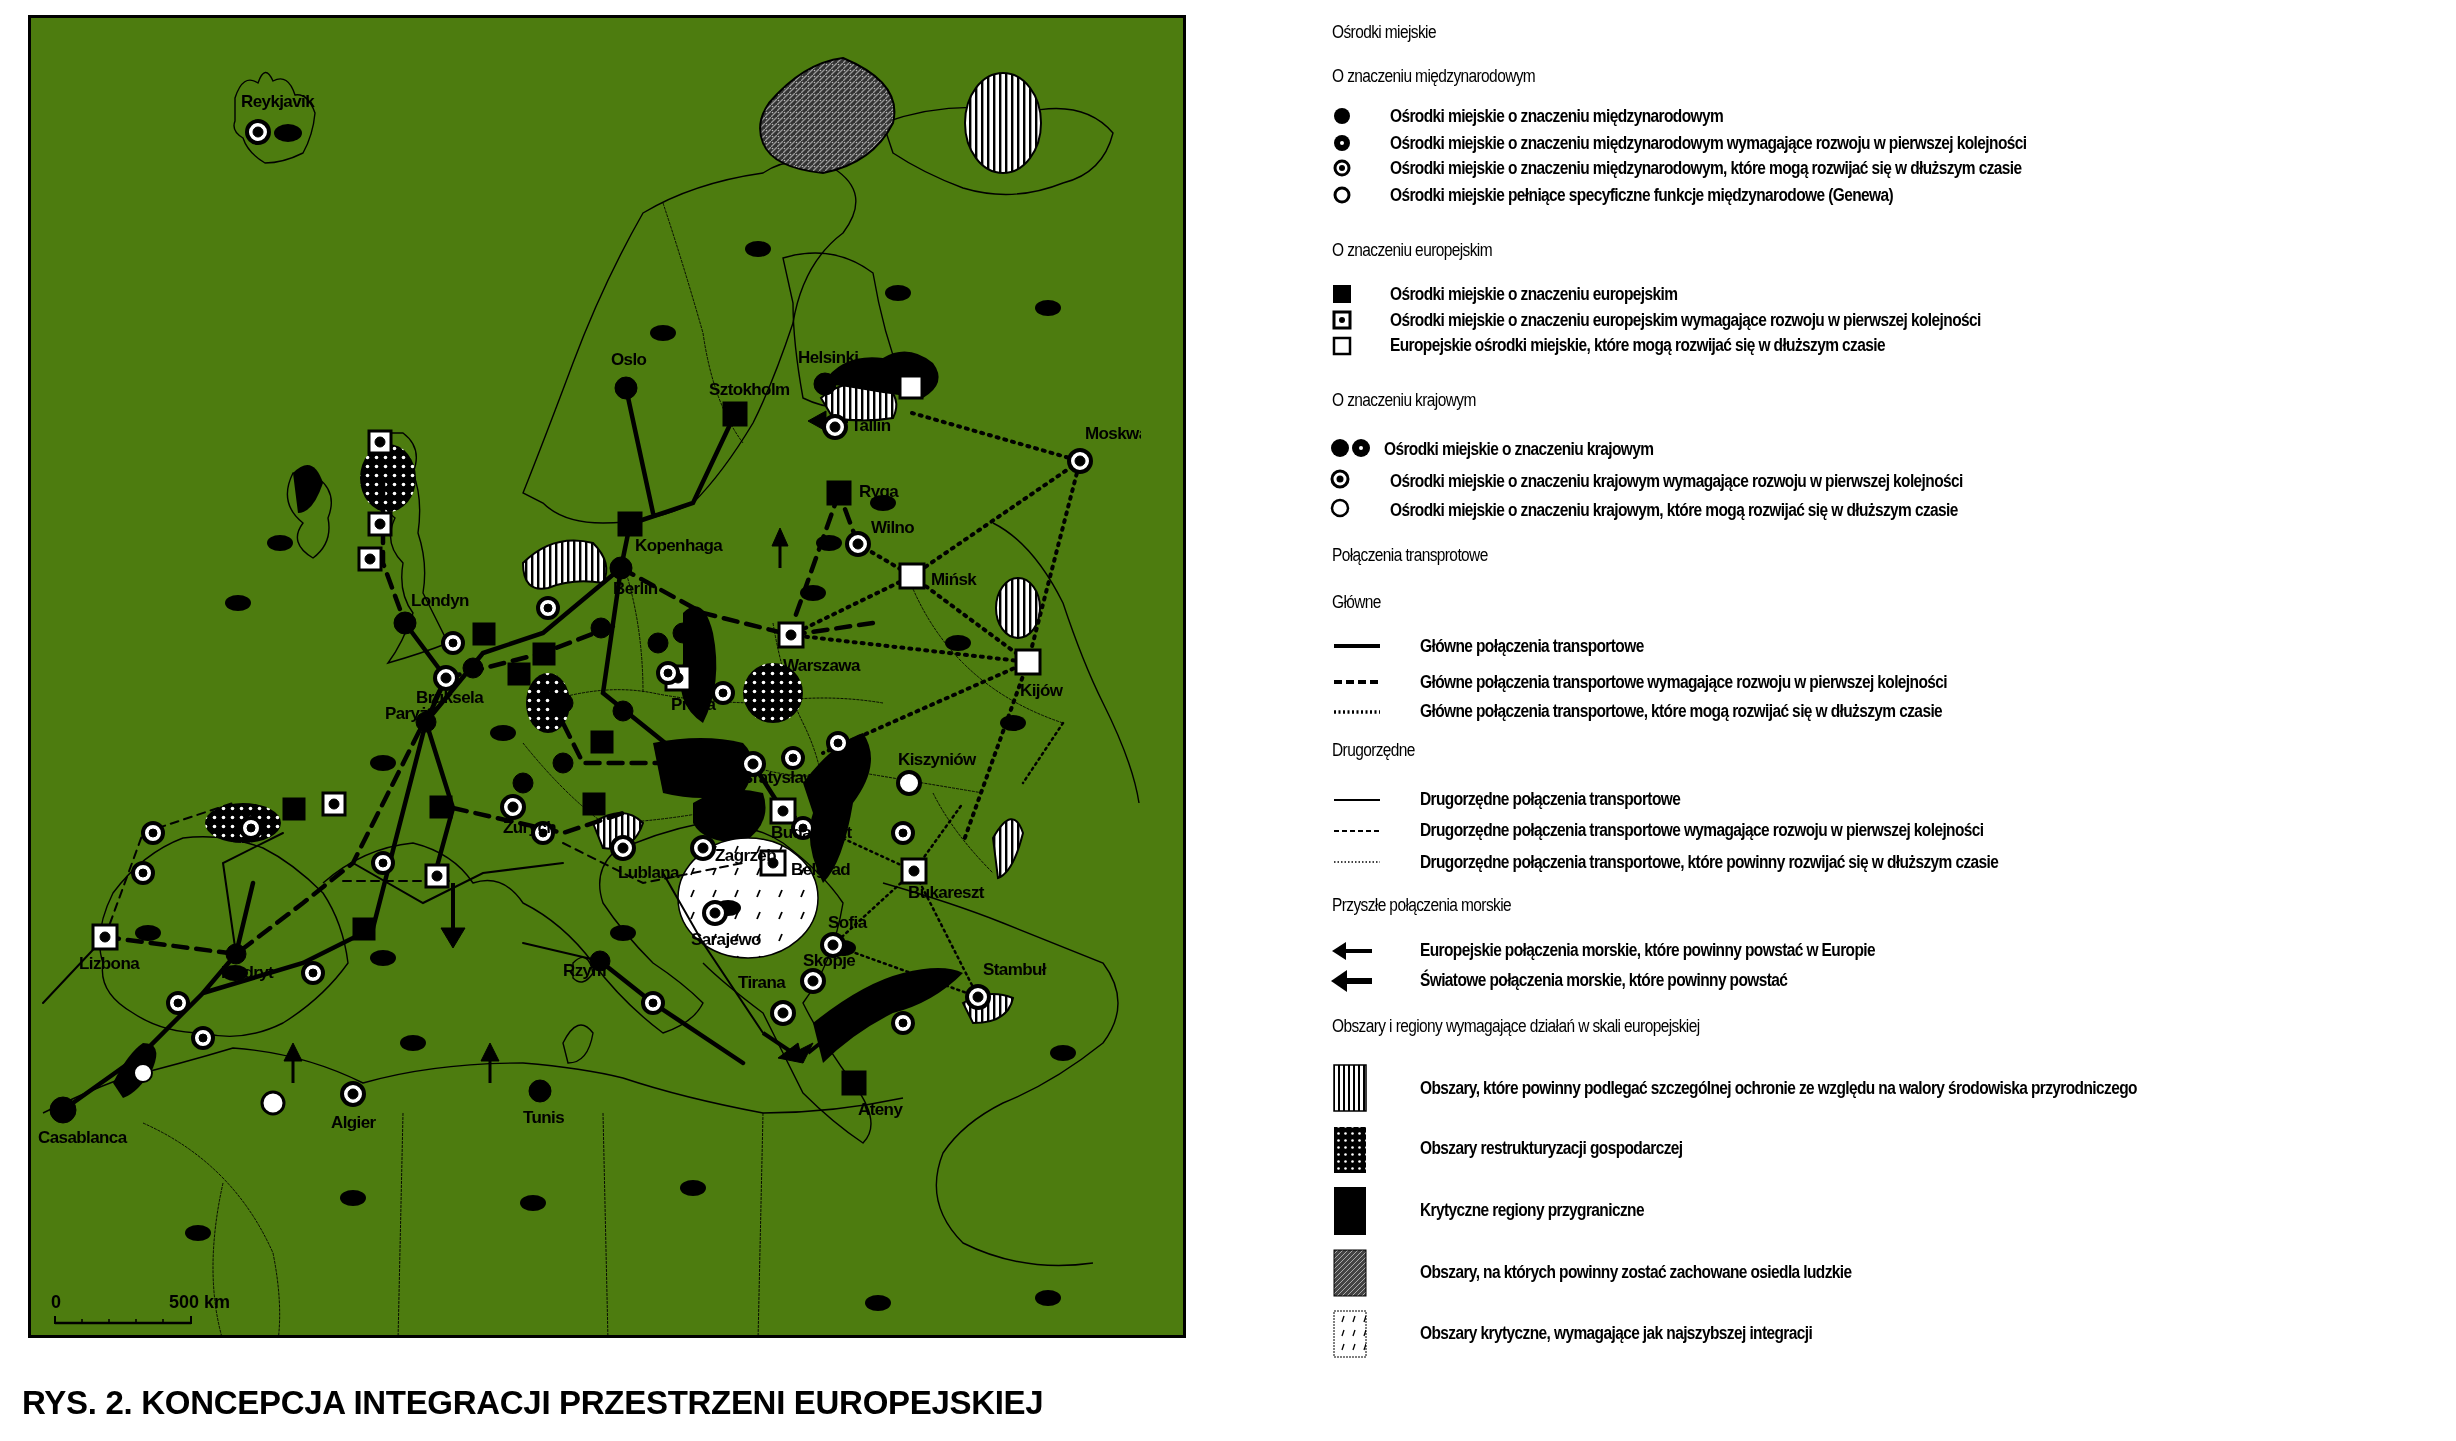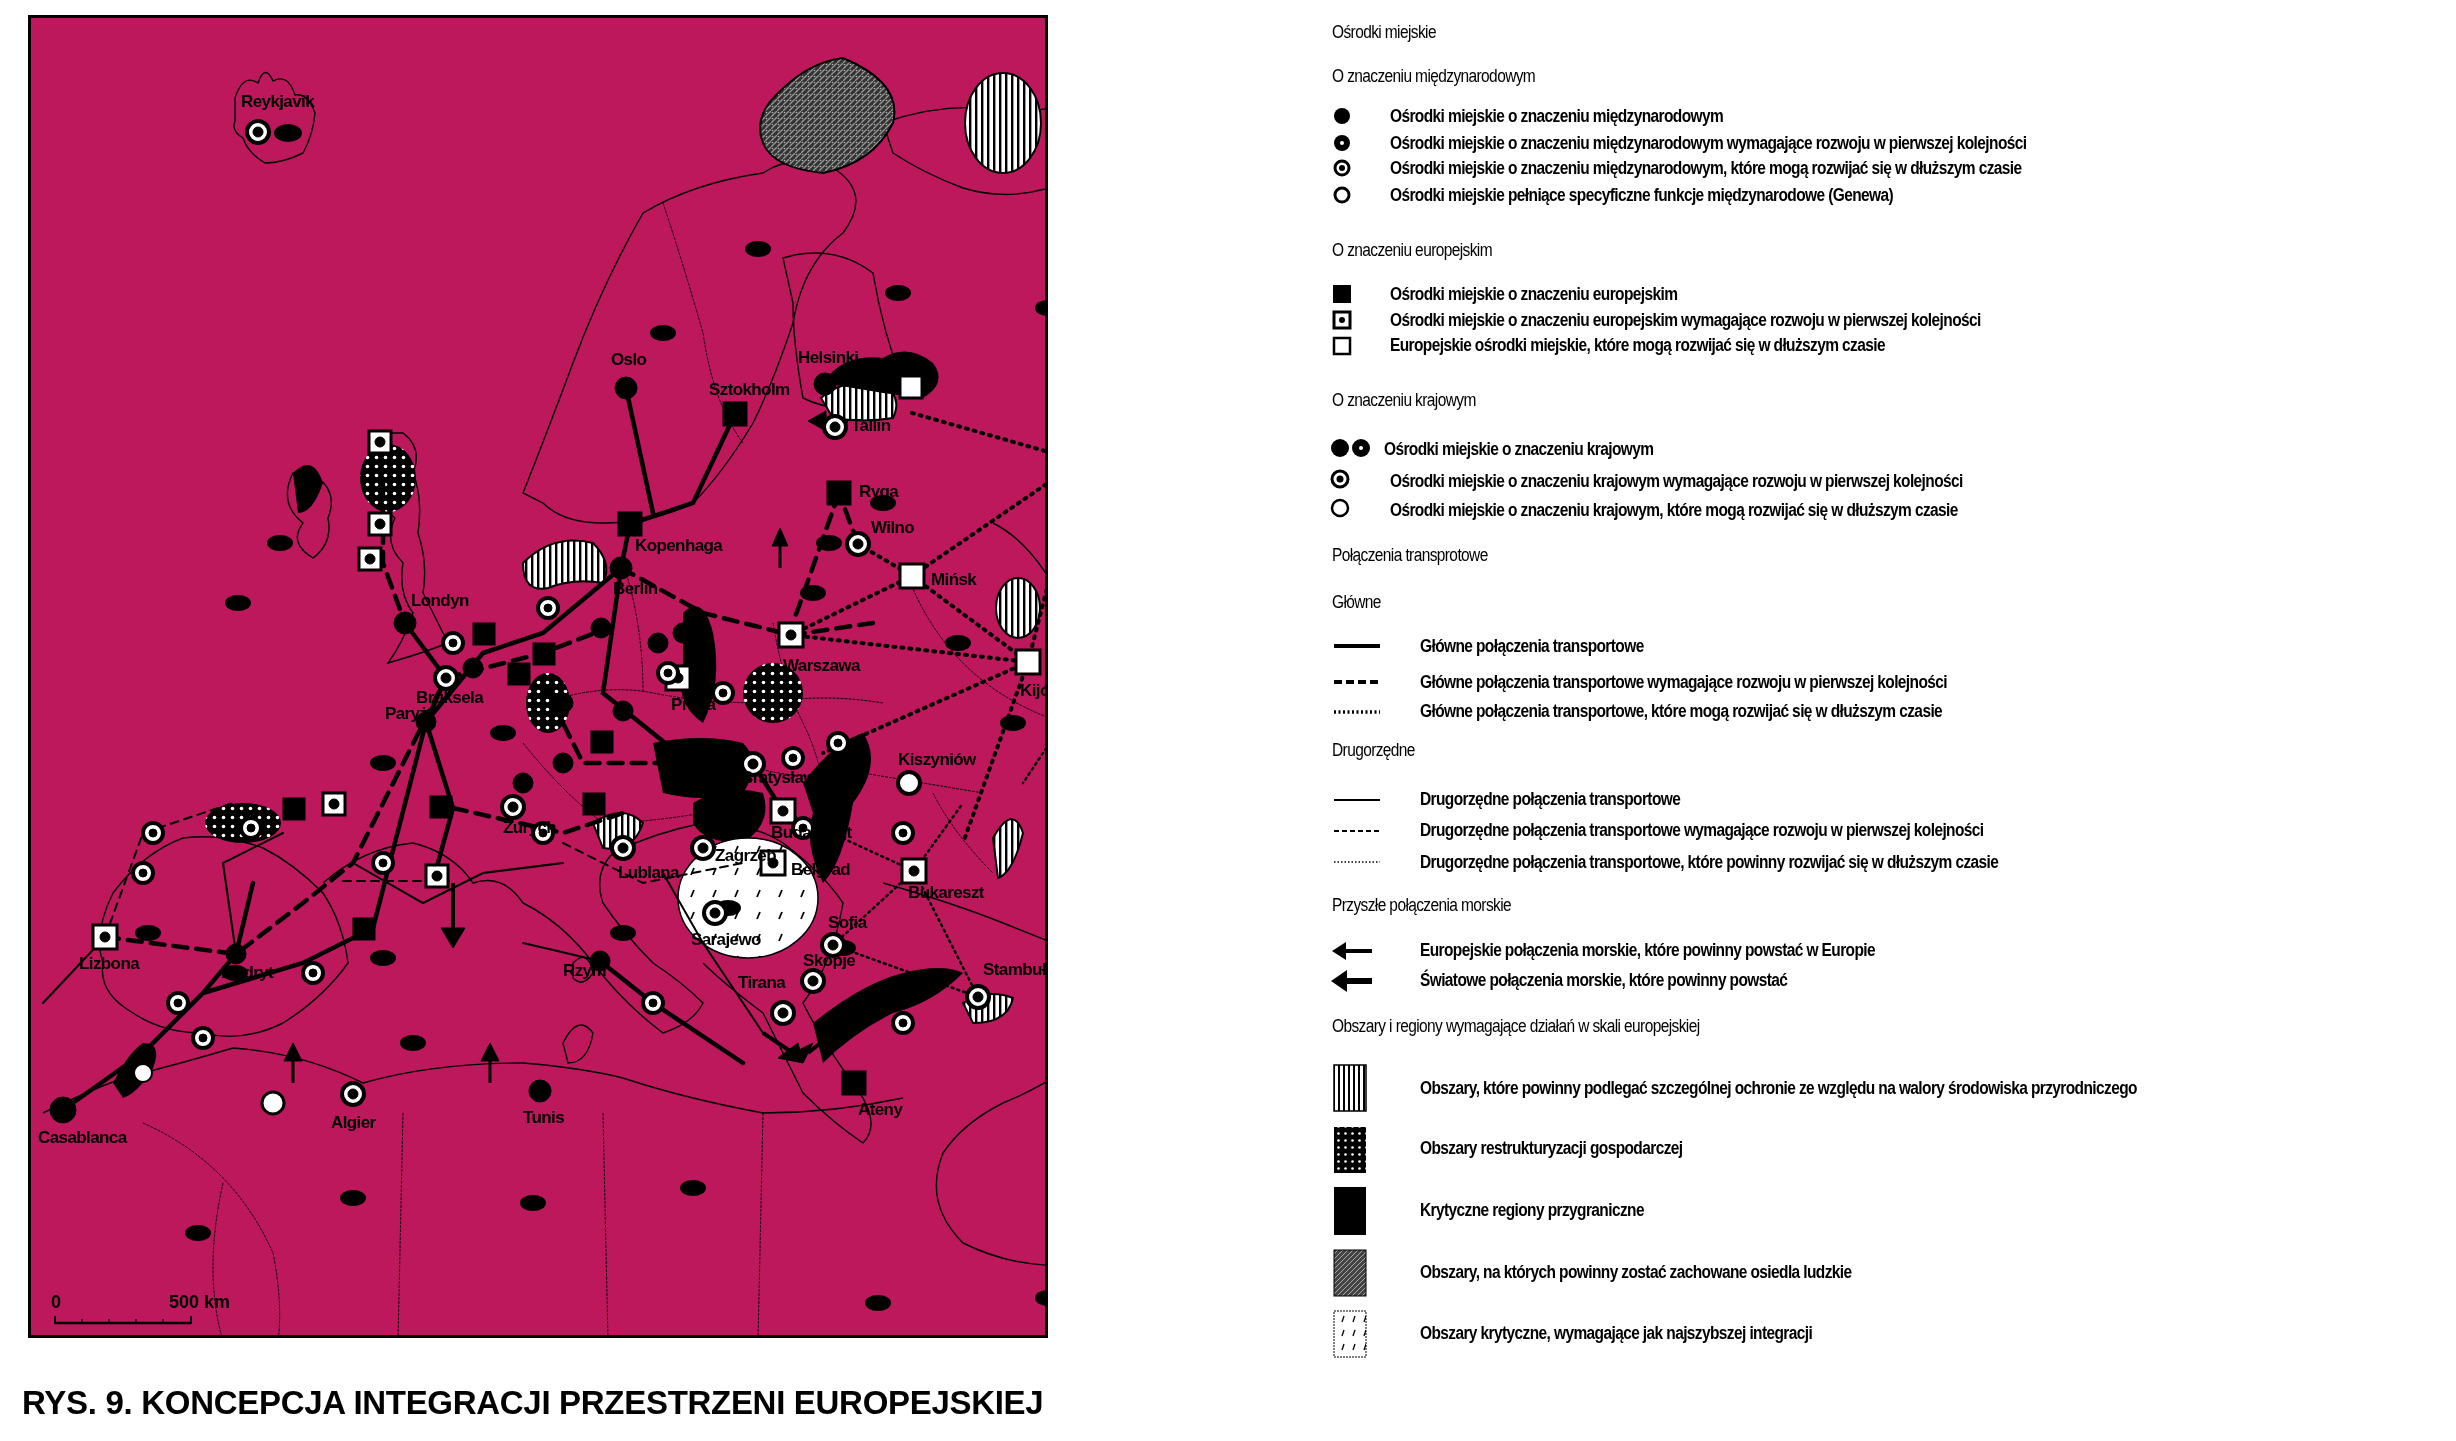--- a/index.html
+++ b/index.html
@@ -1,19 +1,19 @@
 <!DOCTYPE html>
 <html><head>
 <meta charset="utf-8">
 <style>
   html, body { margin:0; padding:0; background:#ffffff; }
   body { width:2456px; height:1441px; position:relative; overflow:hidden;
          font-family:"Liberation Sans", sans-serif; color:#000; }
-  .map-frame { position:absolute; left:28px; top:15px; width:1020px; height:1323px;
-               border:3px solid #000; box-sizing:border-box; background:#be185d; overflow:hidden; }
+  .map-frame { position:absolute; left:28px; top:15px; width:1158px; height:1323px;
+               border:3px solid #000; box-sizing:border-box; background:#4d7c0f; overflow:hidden; }
   .map-frame svg { position:absolute; left:0; top:0; }
   .city-label { font-family:"Liberation Sans", sans-serif; font-size:17px; font-weight:bold;
                 fill:#000; letter-spacing:-0.6px; }
   .scalebar-label { font-size:18px; font-weight:bold; fill:#000; }
   .caption { position:absolute; left:22px; top:1384px; font-size:33px; font-weight:bold;
              font-family:"Liberation Sans", sans-serif; letter-spacing:-0.3px; white-space:nowrap; }
   .legend { position:absolute; left:1328px; top:0; width:1128px; height:1370px;text-decoration:underline; }
   .lg-text { position:absolute; font-size:18px; font-weight:bold; letter-spacing:-0.7px;
              white-space:nowrap; transform:scaleX(0.86); transform-origin:left center; line-height:20px; }
   .lg-head { font-weight:normal; }
@@ -443,21 +443,21 @@
     <line x1="52" y1="1313" x2="52" y2="1321" stroke="#000" stroke-width="2"></line>
     <line x1="79" y1="1316" x2="79" y2="1321" stroke="#000" stroke-width="1.5"></line>
     <line x1="106" y1="1316" x2="106" y2="1321" stroke="#000" stroke-width="1.5"></line>
     <line x1="133" y1="1316" x2="133" y2="1321" stroke="#000" stroke-width="1.5"></line>
     <line x1="160" y1="1316" x2="160" y2="1321" stroke="#000" stroke-width="1.5"></line>
     <line x1="188" y1="1313" x2="188" y2="1321" stroke="#000" stroke-width="2"></line>
   </g>
 </svg>
 </div>
 
-<div class="caption">RYS. 9. KONCEPCJA INTEGRACJI PRZESTRZENI EUROPEJSKIEJ</div>
+<div class="caption">RYS. 2. KONCEPCJA INTEGRACJI PRZESTRZENI EUROPEJSKIEJ</div>
 
 <div class="legend">
 
   <div class="lg-text lg-head" style="left:4px;top:22px">Ośrodki miejskie</div>
   <div class="lg-text lg-head" style="left:4px;top:66px">O znaczeniu międzynarodowym</div>
 
   <svg class="lg-sym" style="left:0;top:100px" width="40" height="110">
     <circle cx="14" cy="16" r="8" fill="#000"></circle>
     <circle cx="14" cy="43" r="8" fill="#000"></circle>
       <circle cx="14" cy="43" r="2" fill="#fff"></circle>

